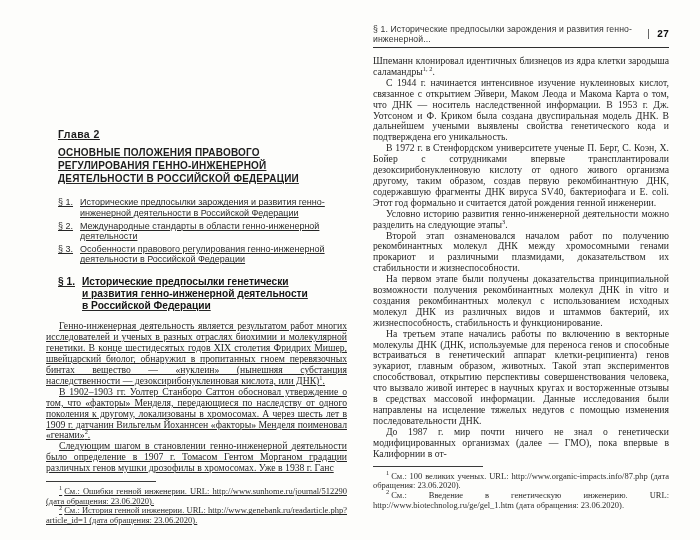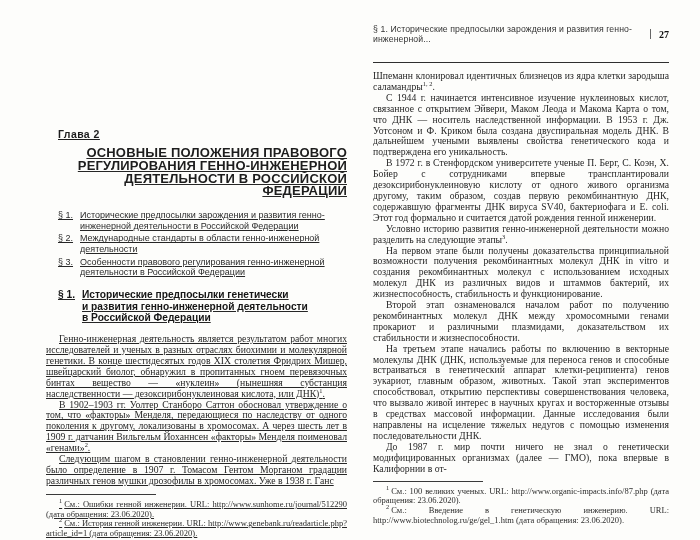--- a/index.html
+++ b/index.html
@@ -7,21 +7,21 @@
     position:relative;width:700px;height:540px;background:#fdfdfb;
     font-family:"Liberation Serif",serif;color:#262626;overflow:hidden;
   }
   .page{position:absolute;}
   .page-left{left:46px;top:128px;width:301px;text-decoration:underline;}
   .page-right{left:373px;top:24px;width:296px;}
 
   
   .head-block{margin-left:12px;font-family:"Liberation Sans",sans-serif;color:#1d1d1d;}
   .chapter-label{font-size:10.5px;font-weight:bold;text-decoration:underline;letter-spacing:.4px;margin:0 0 7px 0;}
-  .chapter-title{font-size:13px;font-weight:bold;line-height:12.8px;letter-spacing:.2px;margin:0 0 12px 0;text-align:right;}
+  .chapter-title{font-size:10px;font-weight:bold;line-height:12.8px;letter-spacing:.2px;margin:0 0 12px 0;}
   .toc{list-style:none;margin:0 0 11px 0;padding:0;font-size:9px;line-height:10.6px;font-weight:normal;color:#2b2b2b;}
   .toc li{display:flex;margin-bottom:2px;}
   .toc .num{width:22px;flex:none;}
   .toc .txt{flex:1;}
   .section-heading{display:flex;font-size:10.2px;font-weight:bold;line-height:11.8px;margin:0 0 10px 0;color:#161616;}
   .section-heading .num{width:24px;flex:none;}
 
   
   .body{font-size:9.7px;line-height:10.9px;text-align:justify;hyphens:auto;}
   .para{margin:0;text-indent:13px;}
@@ -31,25 +31,25 @@
   
   .footnotes{margin-top:7px;font-size:8.5px;line-height:9.7px;text-align:justify;color:#2c2c2c;}
   .fn-rule{width:110px;border-top:1px solid #3a3a3a;margin:0 0 5px 0;}
   .fn{margin:0;text-indent:13px;overflow-wrap:anywhere;}
   .fn sup{margin-right:2px;}
 
   
   .running-header{
     display:flex;align-items:center;
     font-family:"Liberation Sans",sans-serif;font-size:8.7px;color:#333;
-    padding-bottom:18px;border-bottom:1px solid #2f2f2f;
+    padding-bottom:3px;border-bottom:1px solid #2f2f2f;
   }
   .running-header .title{flex:1;letter-spacing:.1px;}
   .running-header .divider{border-left:1px solid #666;height:10px;margin:0 8px;}
-  .running-header .pagenum{font-weight:bold;font-size:10px;color:#101010;font-family:Liberation Serif, serif;}
+  .running-header .pagenum{font-weight:bold;font-size:10px;color:#101010;font-family:Liberation Mono, monospace;}
   .page-right .body{margin-top:8px;}
   .page-right .footnotes{margin-top:6px;}
 </style>
 </head>
 <body>
 
 <div class="sheet">
 
   <section class="page page-left">
     <div class="head-block">
@@ -98,22 +98,22 @@
     <header class="running-header">
       <span class="title">§ 1.  Исторические предпосылки зарождения и развития генно-инженерной...</span>
       <span class="divider"></span>
       <span class="pagenum">27</span>
     </header>
     <div class="body" id="right-body">
         <p class="para no-indent"><span>Шпеманн клонировал идентичных близнецов из ядра клетки зародыша саламандры</span><sup>1, 2</sup><span>.</span></p>
         <p class="para"><span>С 1944 г. начинается интенсивное изучение нуклеиновых кислот, связанное с открытием Эйвери, Маком Леода и Макома Карта о том, что ДНК — носитель наследственной информации. В 1953 г. Дж. Уотсоном и Ф. Криком была создана двуспиральная модель ДНК. В дальнейшем учеными выявлены свойства генетического кода и подтверждена его уникальность.</span></p>
         <p class="para"><span>В 1972 г. в Стенфордском университете ученые П. Берг, С. Коэн, Х. Бойер с сотрудниками впервые трансплантировали дезоксирибонуклеиновую кислоту от одного живого организма другому, таким образом, создав первую рекомбинантную ДНК, содержавшую фрагменты ДНК вируса SV40, бактериофага и E. coli. Этот год формально и считается датой рождения генной инженерии.</span></p>
         <p class="para"><span>Условно историю развития генно-инженерной деятельности можно разделить на следующие этапы</span><sup>3</sup><span>.</span></p>
+        <p class="para"><span>Второй этап ознаменовался началом работ по получению рекомбинантных молекул ДНК между хромосомными генами прокариот и различными плазмидами, доказательством их стабильности и жизнеспособности.</span></p>
         <p class="para"><span>На первом этапе были получены доказательства принципиальной возможности получения рекомбинантных молекул ДНК in vitro и создания рекомбинантных молекул с использованием исходных молекул ДНК из различных видов и штаммов бактерий, их жизнеспособность, стабильность и функционирование.</span></p>
-        <p class="para"><span>Второй этап ознаменовался началом работ по получению рекомбинантных молекул ДНК между хромосомными генами прокариот и различными плазмидами, доказательством их стабильности и жизнеспособности.</span></p>
         <p class="para"><span>На третьем этапе начались работы по включению в векторные молекулы ДНК (ДНК, используемые для переноса генов и способные встраиваться в генетический аппарат клетки-реципиента) генов эукариот, главным образом, животных. Такой этап экспериментов способствовал, открытию перспективы совершенствования человека, что вызвало живой интерес в научных кругах и восторженные отзывы в средствах массовой информации. Данные исследования были направлены на исцеление тяжелых недугов с помощью изменения последовательности ДНК.</span></p>
         <p class="para"><span>До 1987 г. мир почти ничего не знал о генетически модифицированных организмах (далее — ГМО), пока впервые в Калифорнии в от-</span></p>
       </div>
     <div class="footnotes" id="right-footnotes">
       <div class="fn-rule"></div>
     <p class="fn"><sup>1</sup><span>См.: 100 великих ученых. URL: http://www.organic-impacts.info/87.php (дата обращения: 23.06.2020).</span></p>
         <p class="fn"><sup>2</sup><span>См.: Введение в генетическую инженерию. URL: http://www.biotechnolog.ru/ge/gel_1.htm (дата обращения: 23.06.2020).</span></p>
       </div>
   </section>
 

